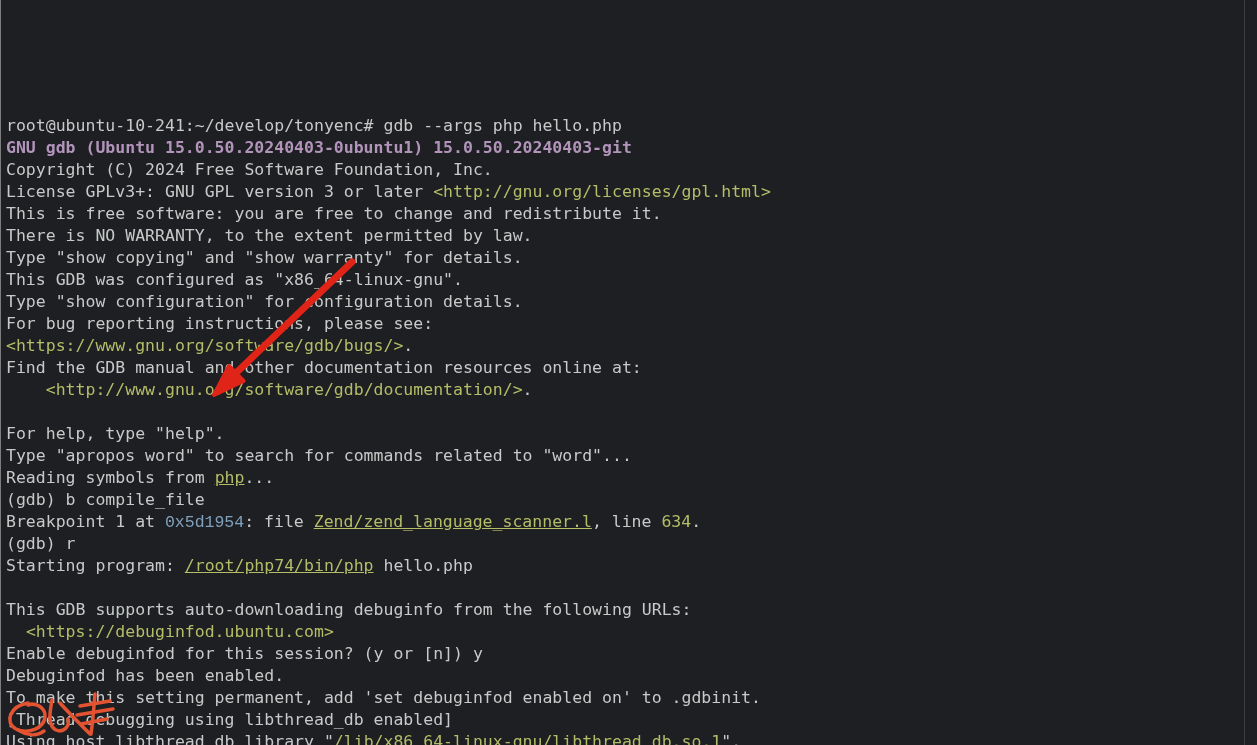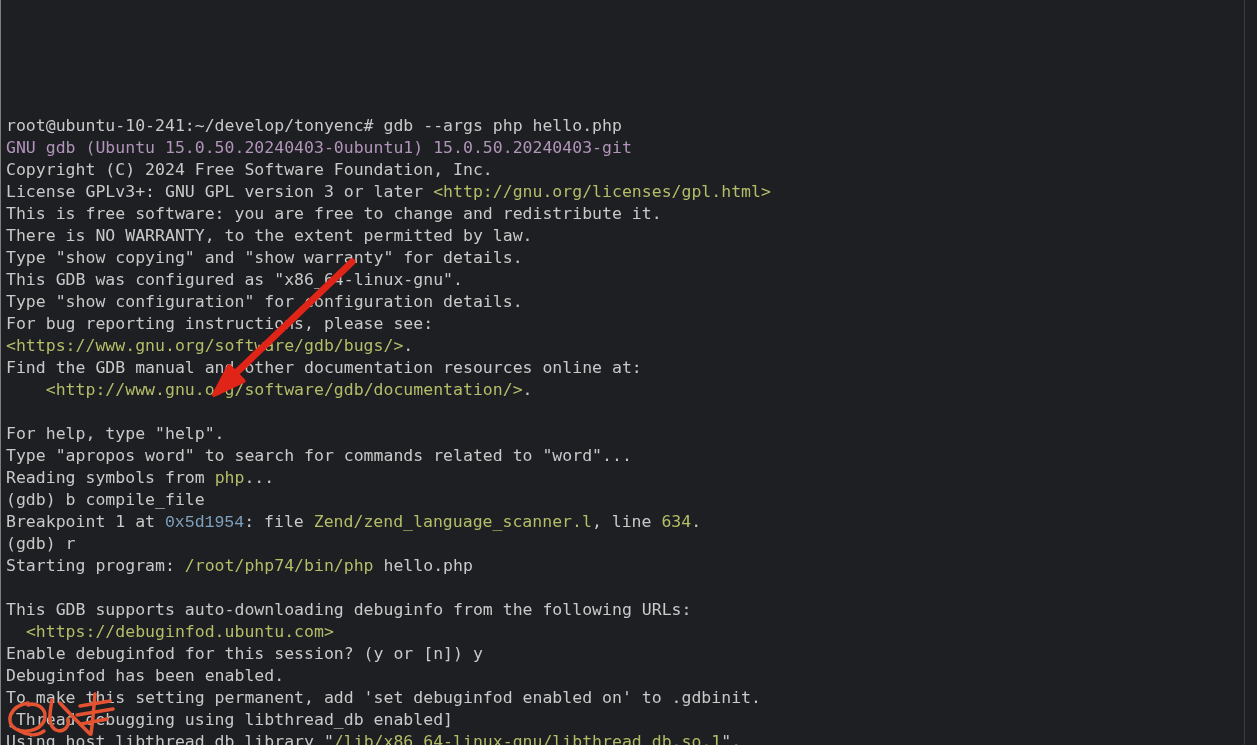--- a/index.html
+++ b/index.html
@@ -38,23 +38,23 @@
     padding-left: 6px;
     white-space: pre;
     overflow: hidden;
   }
   .clipped-line {
     height: 5px;
     overflow: hidden;
   }
   .line { height: 22px; }
   .seg-plain   { color: var(--fg, #c7cac8); }
-  .seg-version { color: var(--magenta, #b294bb); font-weight: normal; }
+  .seg-version { color: var(--magenta, #b294bb); font-weight: bold; }
   .seg-link    { color: var(--green, #b5bd68); }
-  .seg-file    { color: var(--green, #b5bd68); }
+  .seg-file    { color: var(--green, #b5bd68); text-decoration: underline; }
   .seg-lineno  { color: var(--green, #b5bd68); text-align: right; }
   .seg-addr    { color: var(--blue, #81a2be); font-family: Liberation Mono, monospace; }
   .annotation-layer {
     position: absolute; left: 0; top: 0;
     width: 1257px; height: 745px;
     pointer-events: none;
     z-index: 5;
   }
 </style>
 </head>

